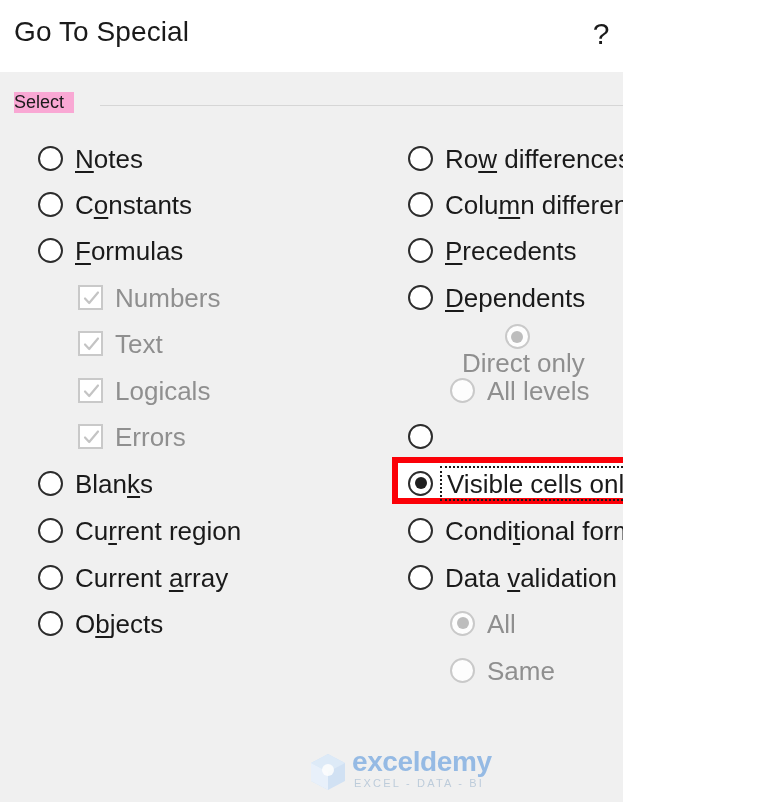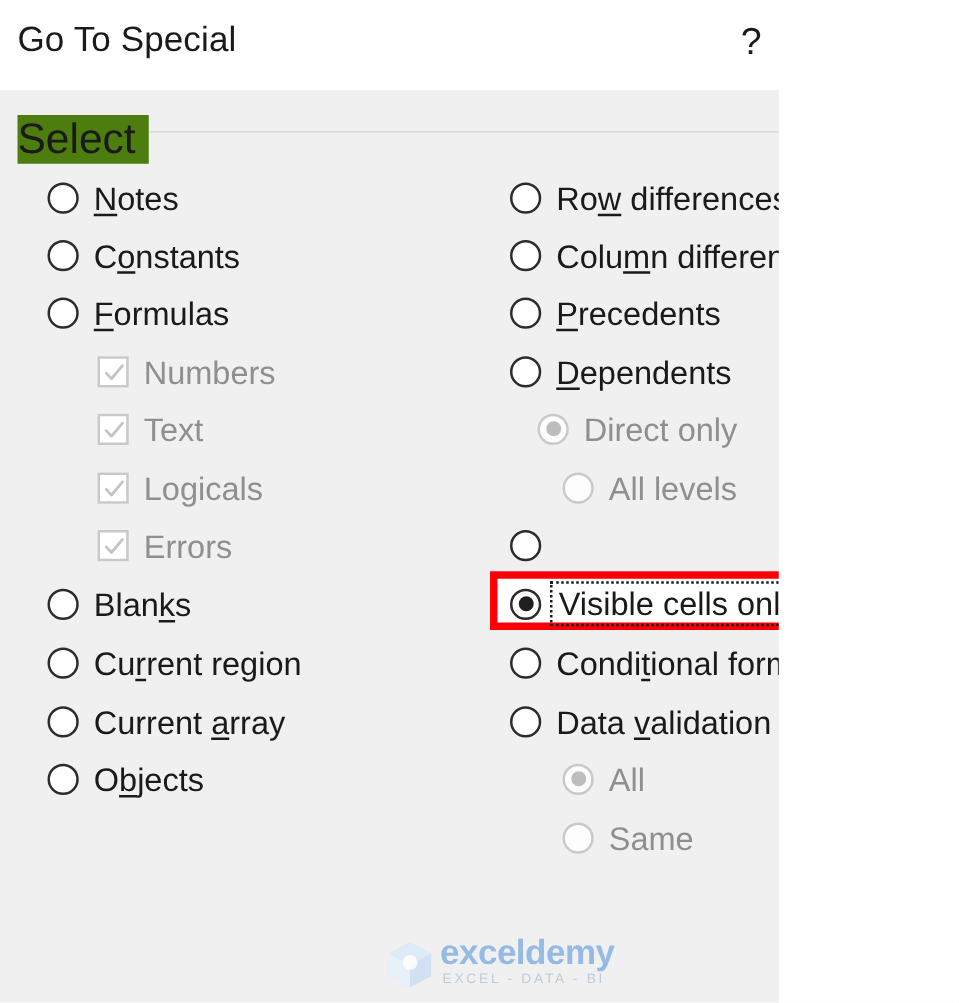--- a/index.html
+++ b/index.html
@@ -69,23 +69,23 @@
     width: 767px;
     height: 730px;
     background: #f0f0f0;
   }
 
   
   .group-label {
     position: absolute;
     left: 14px;
     top: 92px;
-    font-size: 34px;
-    color: #1a1a1a;
-    background: #4d7c0f;
+    font-size: 18px;
+    color: #1a1a1a;
+    background: #f9a8d4;
     padding-right: 10px;
     z-index: 3;
   }
   .group-line {
     position: absolute;
     left: 100px;
     top: 105px;
     width: 655px;
     height: 1px;
     background: #d6d6d6;
@@ -329,21 +329,21 @@
         <span class="label">Colu<span class="acc">m</span>n differences</span>
       </div>
       <div class="opt" style="left: 408px; top: 231px;">
         <span class="radio"></span>
         <span class="label"><span class="acc">P</span>recedents</span>
       </div>
       <div class="opt" style="left: 408px; top: 278px;">
         <span class="radio"></span>
         <span class="label"><span class="acc">D</span>ependents</span>
       </div>
-      <div class="opt disabled" style="left: 430px; top: 324px;">
+      <div class="opt disabled" style="left: 450px; top: 324px; flex-direction: column;">
         <span class="radio checked dis"></span>
         <span class="label">Direct only</span>
       </div>
       <div class="opt disabled" style="left: 450px; top: 371px;">
         <span class="radio dis"></span>
         <span class="label">All levels</span>
       </div>
       <div class="opt" style="left: 408px; top: 417px;">
         <span class="radio"></span>
       </div>

